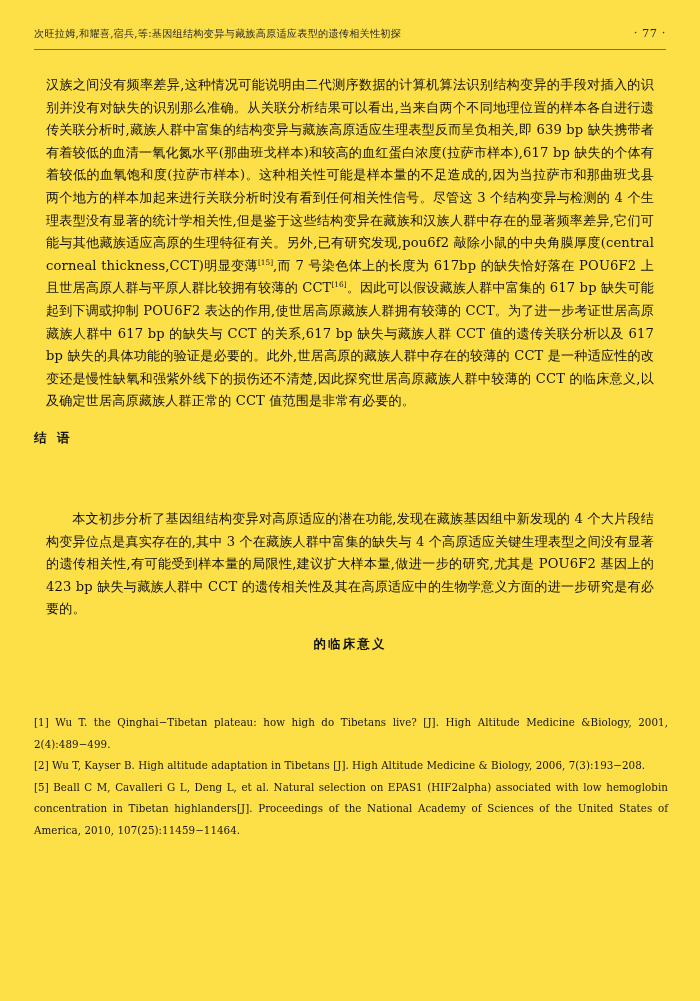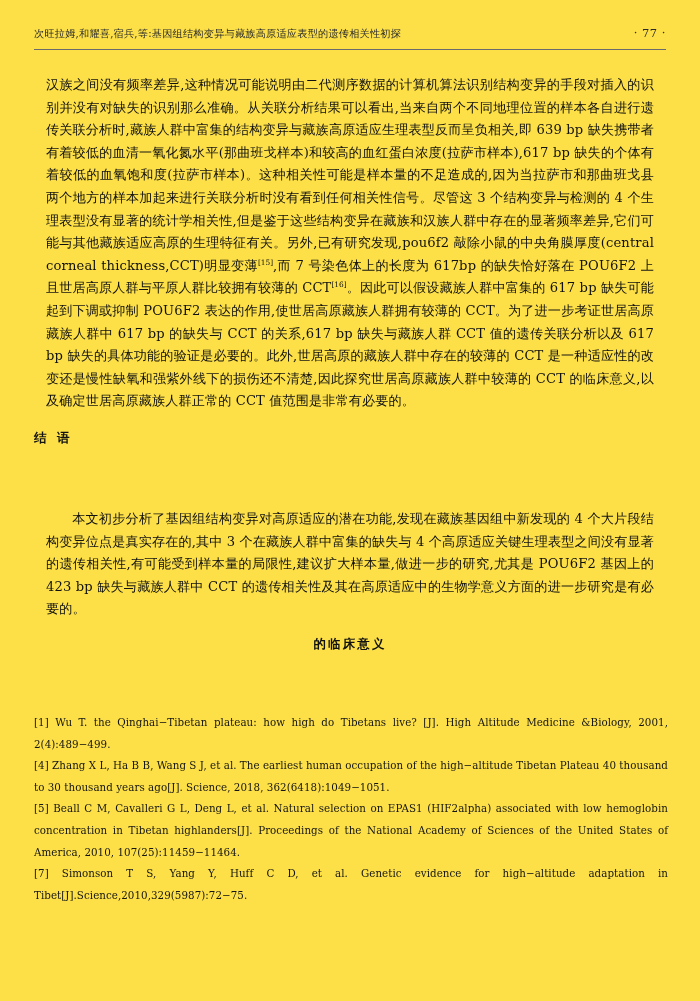--- a/index.html
+++ b/index.html
@@ -137,18 +137,17 @@
   <div class="section-heading" style="top:430px;text-align:right;">结 语</div>
 
   <div class="body-block" style="top:496px;">
     <p class="para indent">本文初步分析了基因组结构变异对高原适应的潜在功能,发现在藏族基因组中新发现的 4 个大片段结构变异位点是真实存在的,其中 3 个在藏族人群中富集的缺失与 4 个高原适应关键生理表型之间没有显著的遗传相关性,有可能受到样本量的局限性,建议扩大样本量,做进一步的研究,尤其是 POU6F2 基因上的 423 bp 缺失与藏族人群中 CCT 的遗传相关性及其在高原适应中的生物学意义方面的进一步研究是有必要的。</p>
   </div>
 
   <div class="refs-heading" style="top:636px;">的临床意义</div>
 
   <div class="refs" style="top:676px;margin-top:36px;">
     <p class="ref-item">[1] Wu T. the Qinghai−Tibetan plateau: how high do Tibetans live? [J]. High Altitude Medicine &amp;Biology, 2001, 2(4):489−499.</p>
-    <p class="ref-item">[4] Zhang X L, Ha B B, Wang S J, et al. The earliest human occupation of the high−altitude Tibetan Plateau 40 thousand to 30 thousand years ago[J]. Science, 2018, 362(6418):1049−1051.</p>
+    <p class="ref-item">[2] Wu T, Kayser B. High altitude adaptation in Tibetans [J]. High Altitude Medicine &amp; Biology, 2006, 7(3):193−208.</p>
     <p class="ref-item">[5] Beall C M, Cavalleri G L, Deng L, et al. Natural selection on EPAS1 (HIF2alpha) associated with low hemoglobin concentration in Tibetan highlanders[J]. Proceedings of the National Academy of Sciences of the United States of America, 2010, 107(25):11459−11464.</p>
-    <p class="ref-item">[7] Simonson T S, Yang Y, Huff C D, et al. Genetic evidence for high−altitude adaptation in Tibet[J].Science,2010,329(5987):72−75.</p>
   </div>
 
 </div>
 
 </body></html>

